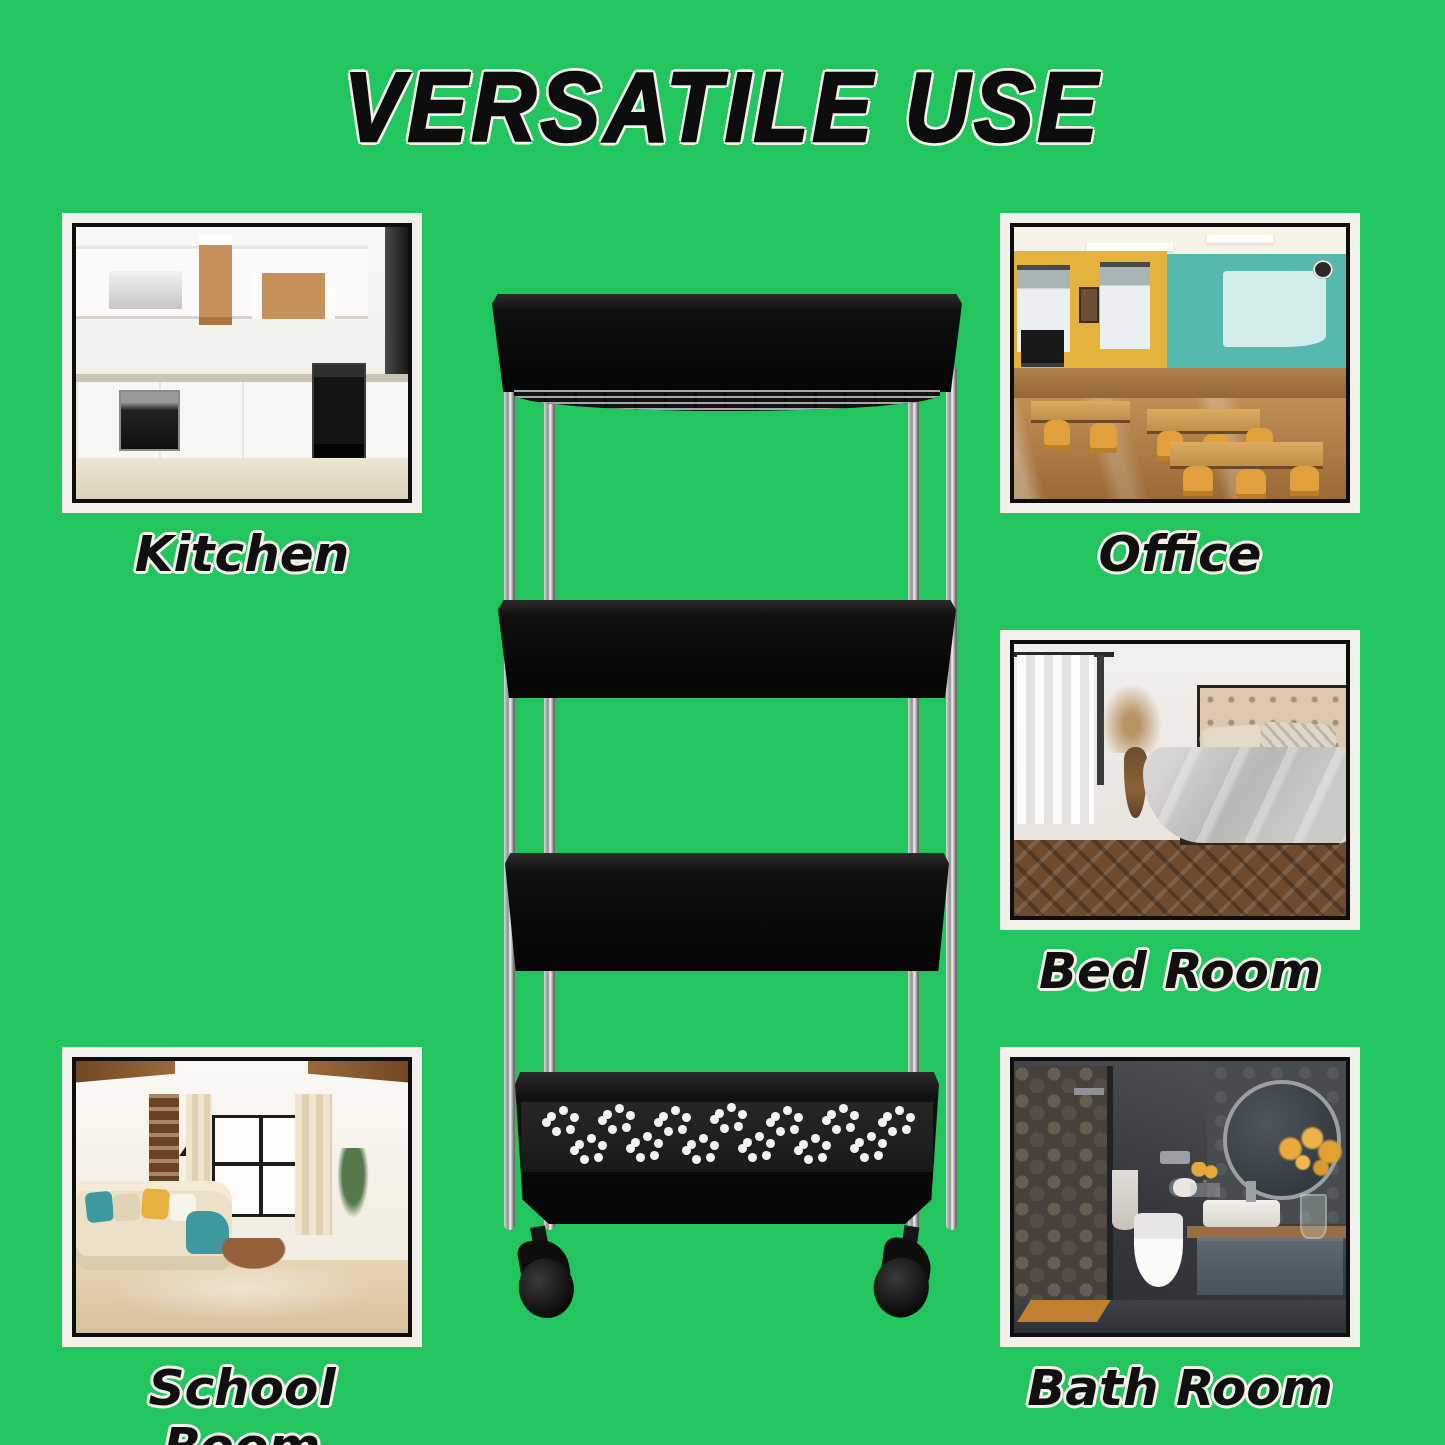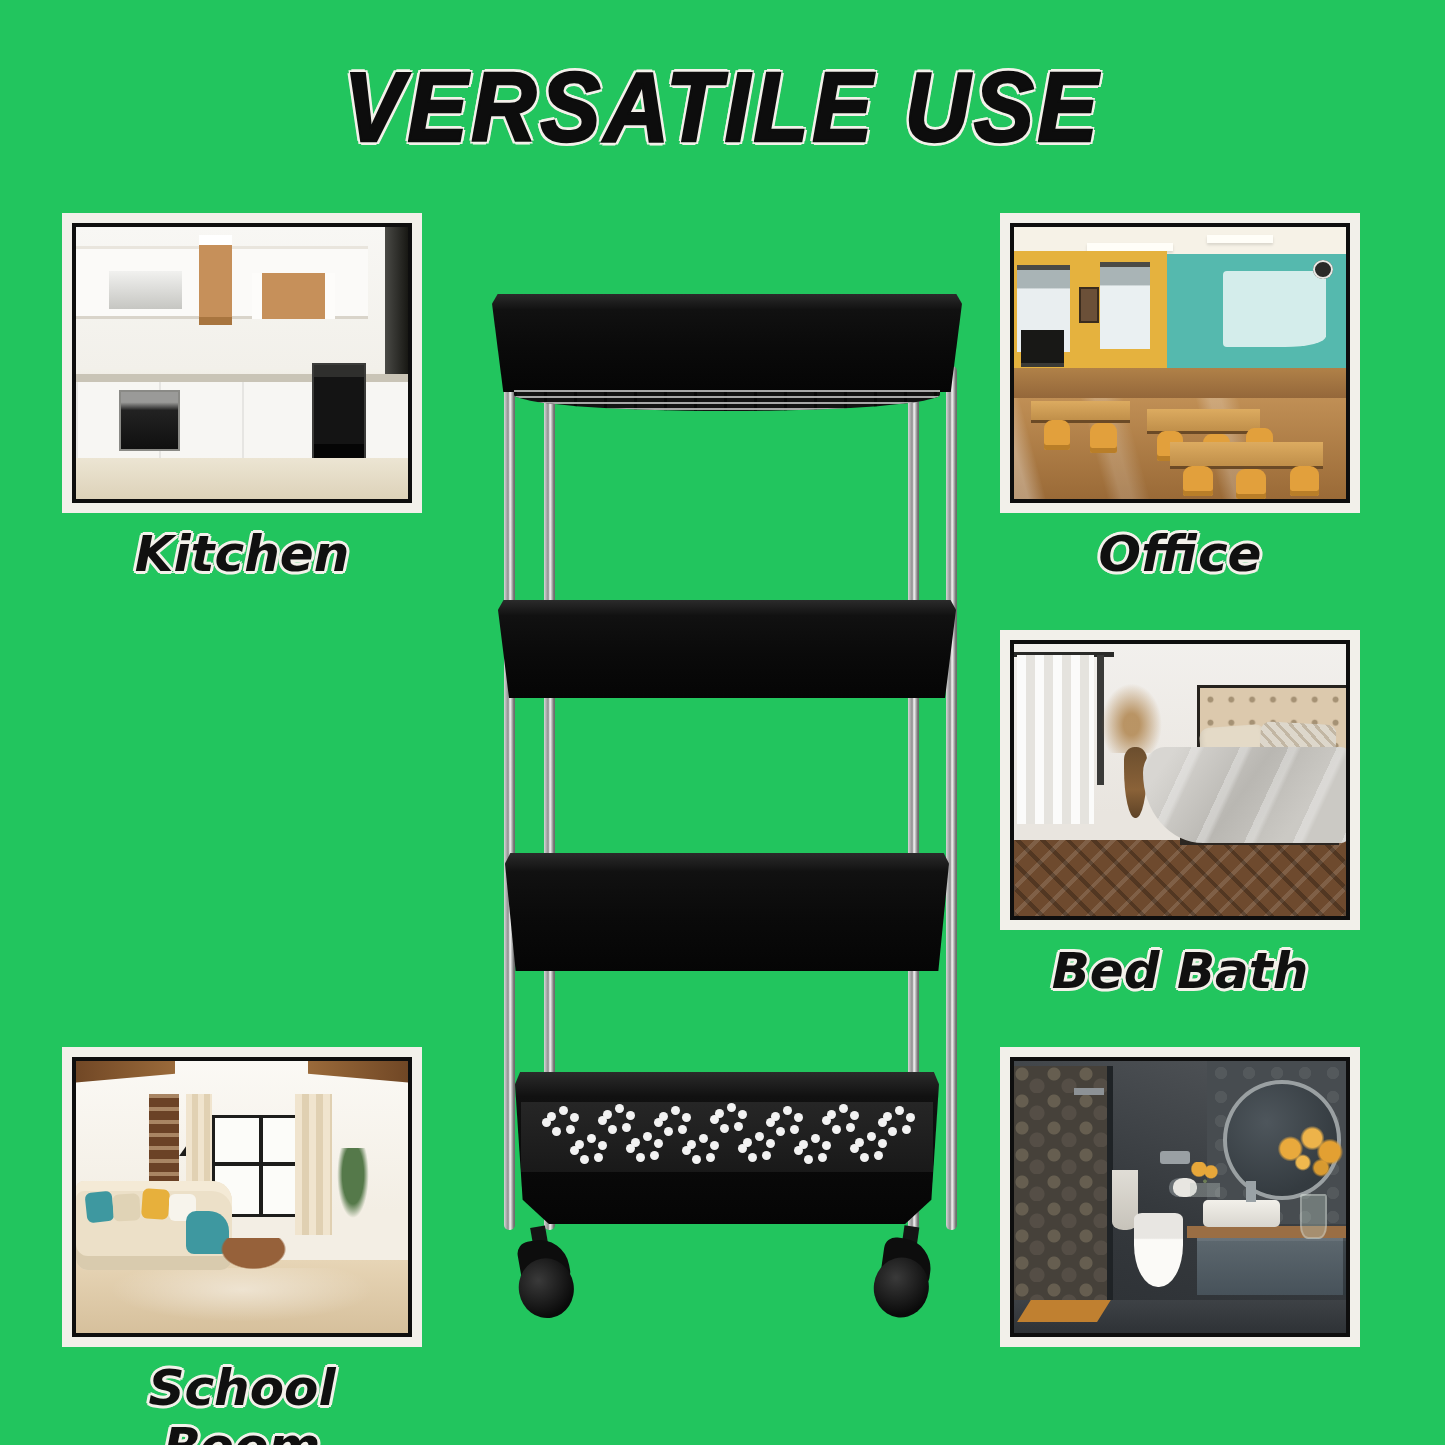--- a/index.html
+++ b/index.html
@@ -265,21 +265,21 @@
           <div class="b-vase"></div>
           <div class="b-headboard"></div>
           <div class="b-pillow1"></div>
           <div class="b-pillow2"></div>
           <div class="b-floor"></div>
           <div class="b-frame-dark"></div>
           <div class="b-duvet"></div>
         </div>
       </div>
     </div>
-    <div class="card-label">Bed Bath</div>
+    <div class="card-label">Bed Room</div>
   </div>
 
   <div class="card card-living">
     <div class="photo-frame">
       <div class="photo-inner" aria-label="living room with cream corner sofa, teal and yellow cushions, round wood coffee table and large window">
         <div class="scene scene-living">
           <div class="l-wood-l"></div>
           <div class="l-wood-r"></div>
           <div class="l-shelf"></div>
           <div class="l-lamp"></div>
@@ -319,20 +319,21 @@
           <div class="bt-cab"></div>
           <div class="bt-sink"></div>
           <div class="bt-faucet"></div>
           <div class="bt-toilet"></div>
           <div class="bt-flowers"></div>
           <div class="bt-vase"></div>
           <div class="bt-mat"></div>
         </div>
       </div>
     </div>
+    <div class="card-label">Bath Room</div>
   </div>
 
   <div class="cart" aria-label="4-tier slim rolling storage cart">
     <div class="pole pole-lf"></div>
     <div class="pole pole-lb"></div>
     <div class="pole pole-rb"></div>
     <div class="pole pole-rf"></div>
     <div class="tier tier-1"></div>
     <div class="wire-shelf"></div>
     <div class="tier tier-2"></div>

